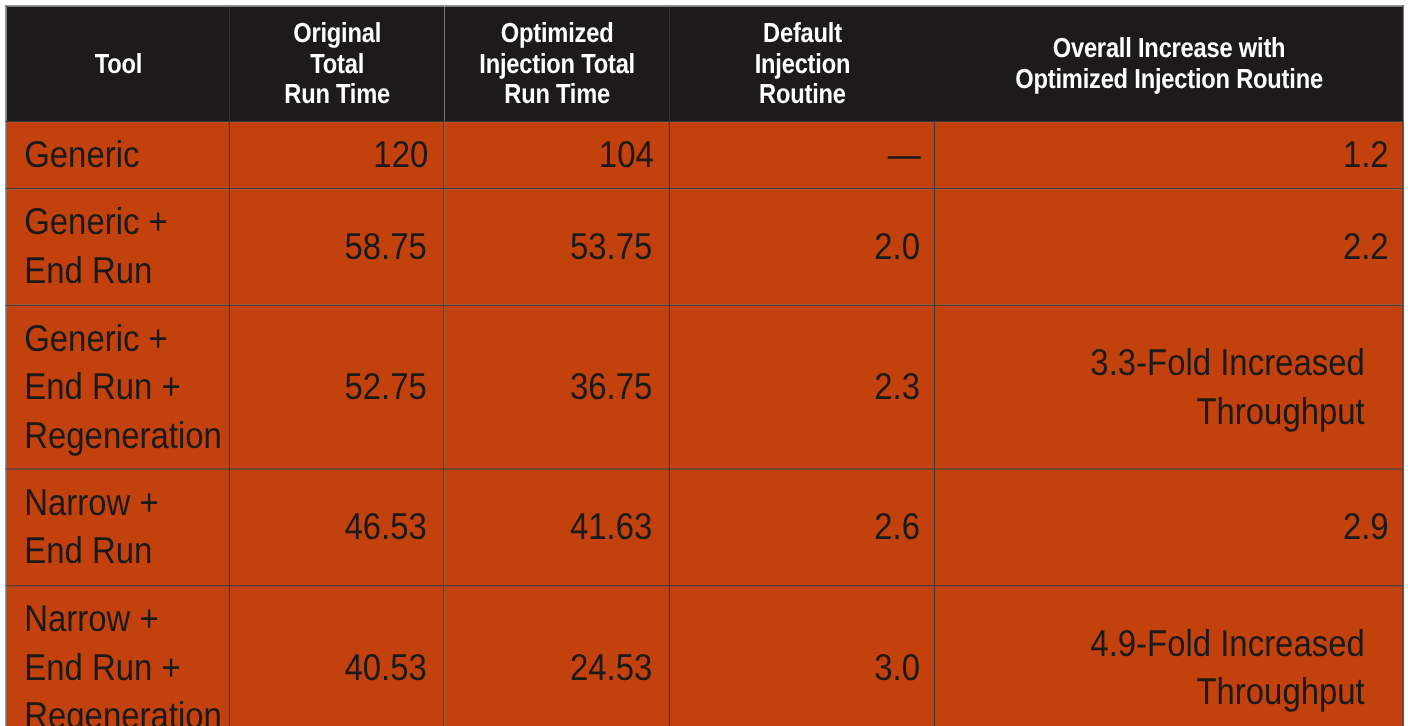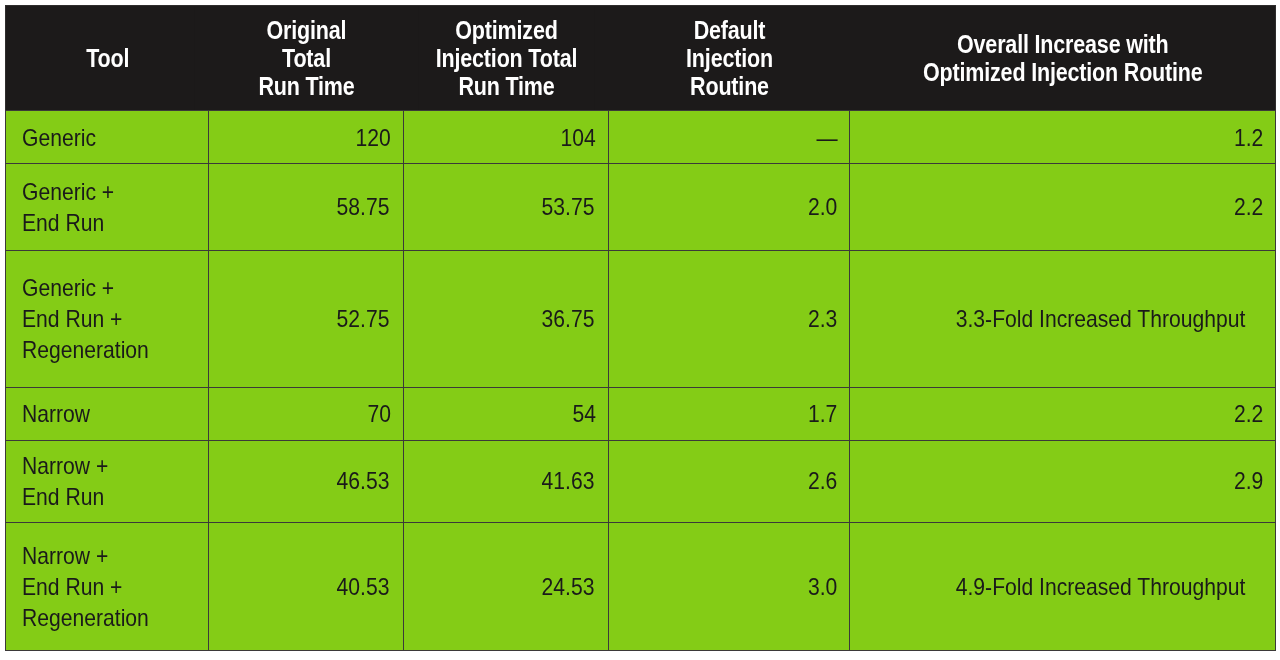--- a/index.html
+++ b/index.html
@@ -51,27 +51,27 @@
     transform-origin: center center;
   }
   thead th .hdr-line {
     display: block;
     white-space: nowrap;
   }
 
   
   tbody td {
     border: 1px solid #3b3939;
-    font-size: 24px;
+    font-size: 34px;
     line-height: 1.3;
     color: #1a1a1a;
     font-weight: 400;
     vertical-align: middle;
     padding: 8px 10px;
-    background: #84cc16;
+    background: #c2410c;
   }
   tbody td.col-tool {
     text-align: left;
     padding-left: 16px;
   }
   tbody td.col-num,
   tbody td.col-note {
     text-align: right;
   }
   tbody td .cell-inner {
@@ -161,27 +161,20 @@
       <tr class="r2">
         <td class="col-tool"><span class="cell-inner">Generic +
 End Run +
 Regeneration</span></td>
         <td class="col-num"><span class="cell-inner">52.75</span></td>
         <td class="col-num"><span class="cell-inner">36.75</span></td>
         <td class="col-num"><span class="cell-inner">2.3</span></td>
         <td class="col-note"><span class="cell-inner">3.3-Fold Increased Throughput</span></td>
       </tr>
 
-      <tr class="r3">
-        <td class="col-tool"><span class="cell-inner">Narrow</span></td>
-        <td class="col-num"><span class="cell-inner">70</span></td>
-        <td class="col-num"><span class="cell-inner">54</span></td>
-        <td class="col-num"><span class="cell-inner">1.7</span></td>
-        <td class="col-note"><span class="cell-inner">2.2</span></td>
-      </tr>
 
       <tr class="r4">
         <td class="col-tool"><span class="cell-inner">Narrow +
 End Run</span></td>
         <td class="col-num"><span class="cell-inner">46.53</span></td>
         <td class="col-num"><span class="cell-inner">41.63</span></td>
         <td class="col-num"><span class="cell-inner">2.6</span></td>
         <td class="col-note"><span class="cell-inner">2.9</span></td>
       </tr>
 

